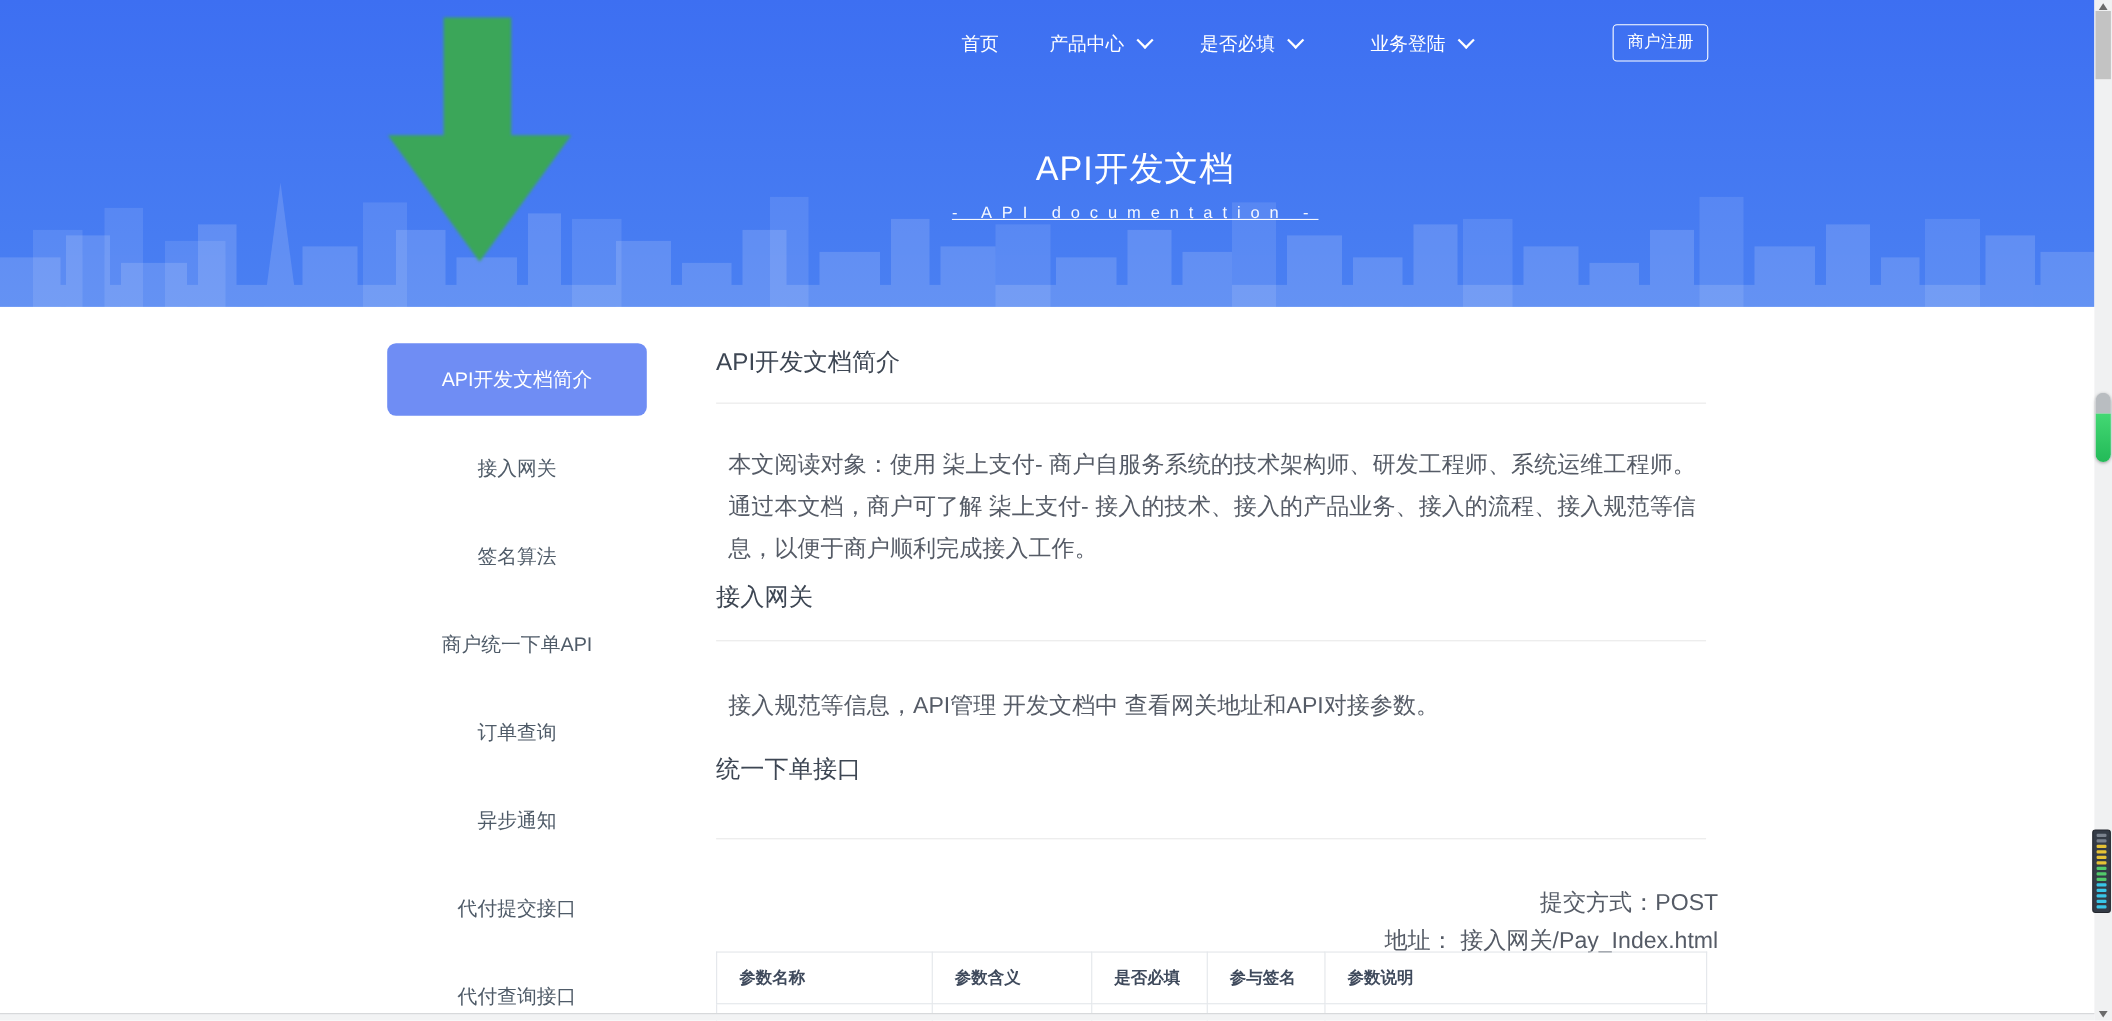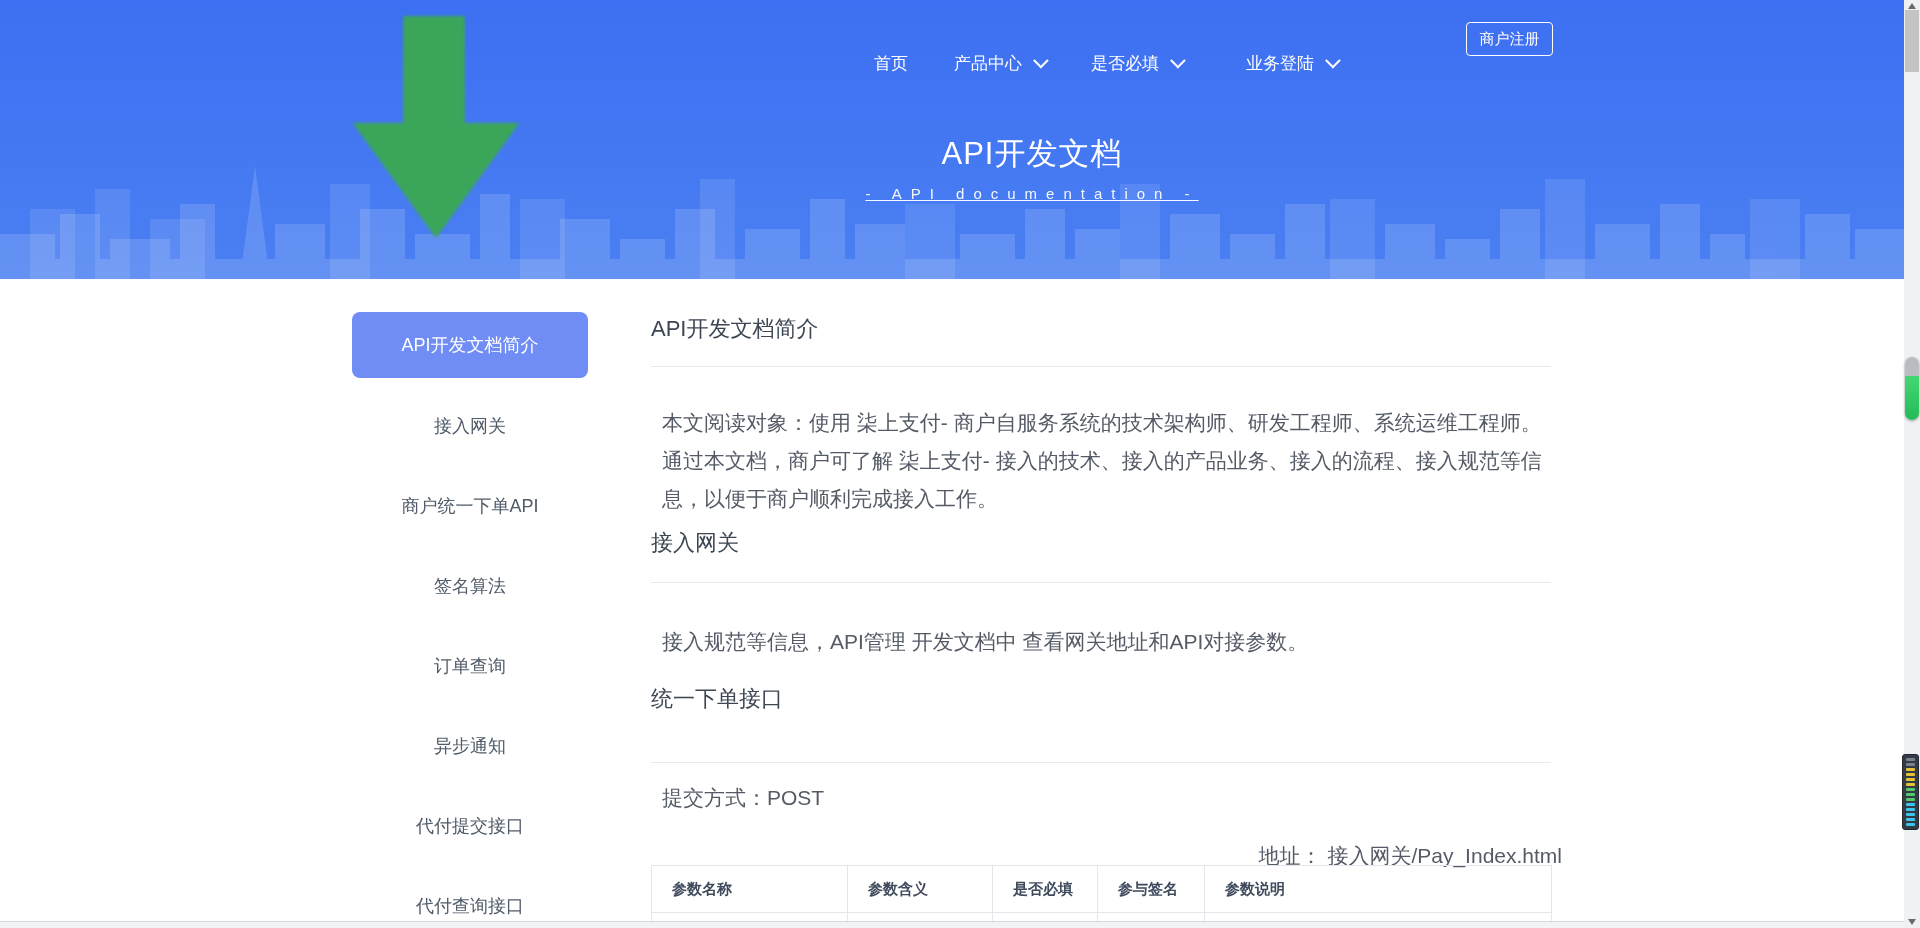--- a/index.html
+++ b/index.html
@@ -16,21 +16,21 @@
     background:linear-gradient(180deg,#3d6ff2 0%,#447bf2 55%,#4a80f2 100%);
     background:linear-gradient(180deg,#3d6ff2 0%,#4a80f2 100%);
     overflow:hidden;
   }
   .skyline{position:absolute;left:0;bottom:0;width:1904px;height:115px;}
   .green-arrow{position:absolute;left:350px;top:10px;width:172px;height:230px;filter:blur(1.6px);}
 
   .topnav{position:absolute;top:24px;left:0;width:1904px;height:32px;color:#fff;}
   .nav-item{
     position:absolute;top:0;height:32px;line-height:32px;
-    font-size:17px;color:#ffffff;cursor:pointer;white-space:nowrap;margin-top:24px;
+    font-size:17px;color:#ffffff;cursor:pointer;white-space:nowrap;
   }
   .nav-home{left:874px;}
   .nav-products{left:954px;}
   .nav-dev{left:1091px;}
   .nav-login{left:1246px;}
   .chev{
     display:inline-block;width:9px;height:9px;margin-left:12px;
     border-left:2px solid #fff;border-bottom:2px solid #fff;
     transform:rotate(-45deg) translate(3px,-1px);
   }
@@ -62,21 +62,21 @@
     color:#3d4653;line-height:30px;
   }
   .rule{position:absolute;left:0;width:900px;height:0;border-top:1px solid #e9e9e9;}
   .para{
     position:absolute;left:0;width:900px;margin:11px;
     font-size:21px;color:#555b66;line-height:38px;
   }
   .para.tight{line-height:30px;}
   .h2-1{top:314px;} .rule-1{top:366px;} .p-1{top:393px;}
   .h2-2{top:528px;} .rule-2{top:582px;} .p-2{top:612px;}
-  .h2-3{top:684px;} .rule-3{top:762px;} .p-3a{top:772px;} .p-3b{top:830px;text-align:right;}
+  .h2-3{top:684px;} .rule-3{top:762px;} .p-3a{top:795px;text-align:right;} .p-3b{top:830px;text-align:right;}
 
   .params-table{
     position:absolute;left:0;top:865px;width:900px;
     border-collapse:collapse;table-layout:fixed;
   }
   .params-table th,.params-table td{border:1px solid #e3e6ea;}
   .params-table th{
     height:46px;padding:0 0 0 20px;text-align:left;
     font-size:15px;font-weight:700;color:#3f4a5c;
   }
@@ -193,22 +193,22 @@
 
     <div class="hero-text">
       <h1 class="hero-title">API开发文档</h1>
       <div class="hero-sub">- API documentation -</div>
     </div>
   </header>
 
   <aside class="sidebar">
     <div class="side-item active">API开发文档简介</div>
     <div class="side-item">接入网关</div>
+    <div class="side-item">签名算法</div>
     <div class="side-item">商户统一下单API</div>
-    <div class="side-item">签名算法</div>
     <div class="side-item">订单查询</div>
     <div class="side-item">异步通知</div>
     <div class="side-item">代付提交接口</div>
     <div class="side-item">代付查询接口</div>
   </aside>
 
   <main class="content">
 
     <h2 class="h2-1">API开发文档简介</h2>
     <div class="rule rule-1"></div>

